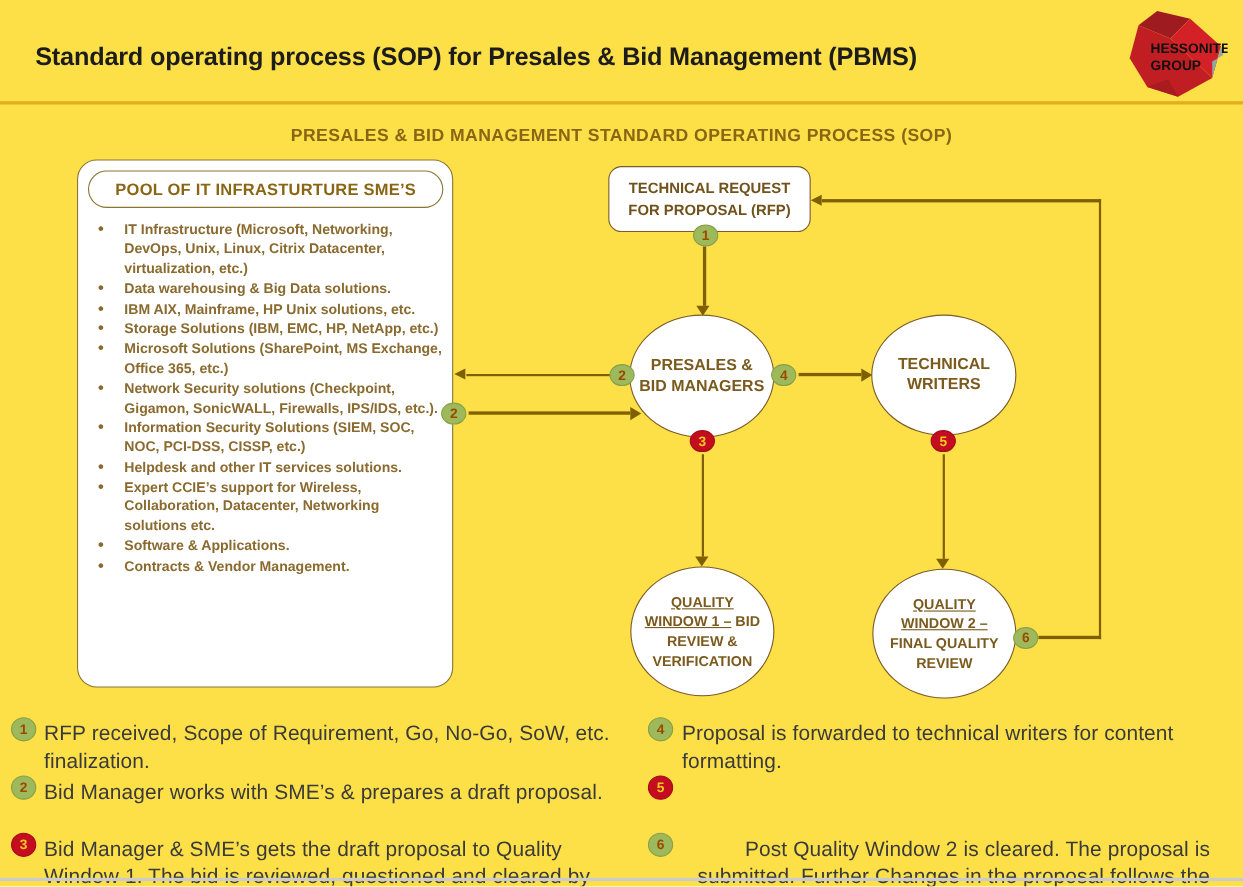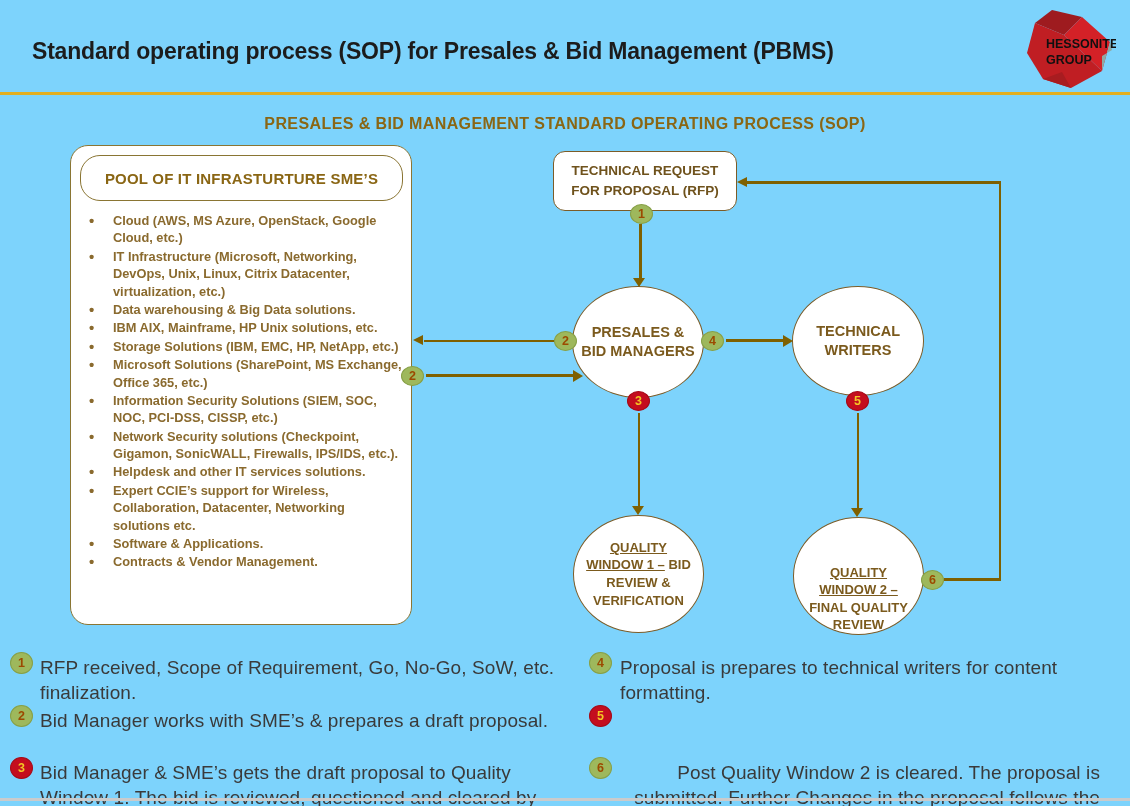--- a/index.html
+++ b/index.html
@@ -1,38 +1,38 @@
 <!DOCTYPE html>
 <html><head>
 <meta charset="utf-8">
 <style>
   * { margin:0; padding:0; box-sizing:border-box; }
   html,body { background:#fff; }
   .page {
-    position:relative; width:1130px; height:806px; background:#7dd3fc;
+    position:relative; width:1130px; height:806px; background:#fde047;
     font-family:"Liberation Sans", sans-serif; overflow:hidden;
   }
   
   .title {
     position:absolute; left:32px; top:38px; width:880px;
     font-size:23px; font-weight:bold; color:#1c1c1c; letter-spacing:-0.2px;
   }
   .logo { position:absolute; left:1022px; top:8px; width:94px; height:84px; }
   .gold-rule { position:absolute; left:0; top:92px; width:1130px; height:3px; background:#e2ae1f; }
   .subtitle {
     position:absolute; left:0; right:0; top:115px; text-align:center;
     font-size:16px; font-weight:bold; color:#8a6614; letter-spacing:0.4px;
   }
   
   .sme-box {
     position:absolute; left:70px; top:145px; width:342px; height:480px;
     border:1.5px solid #8a7533; border-radius:18px; background:#fff;
   }
   .sme-title {
-    margin:9px 8px 0 9px; height:46px; border:1.5px solid #8a7533; border-radius:20px;
+    margin:9px 8px 0 9px; height:34px; border:1.5px solid #8a7533; border-radius:20px;
     display:flex; align-items:center; justify-content:center;
     font-size:15px; font-weight:bold; color:#8a6614; letter-spacing:0.2px;
   }
   .sme-list { list-style:none; margin-top:11px; }
   .sme-list li {
     position:relative; padding-left:42px; padding-right:6px; margin-bottom:1px;
     font-size:12.8px; font-weight:bold; color:#8a6a2e; line-height:1.36;
   }
   .sme-list li::before {
     content:"•"; position:absolute; left:18px; top:-1px; font-size:15px; color:#8a6a2e;
@@ -45,21 +45,21 @@
     font-size:13.5px; font-weight:bold; color:#6f521c; line-height:1.45; padding:0 8px;
   }
   .circle {
     position:absolute; border:1.4px solid #7b5c28; border-radius:50%; background:#fff;
     display:flex; align-items:center; justify-content:center; text-align:center;
     color:#7b5a1d; font-weight:bold;
   }
   .c-presales { left:572px; top:286px; width:132px; height:112px; font-size:14.5px; padding:0 6px; line-height:1.3; }
   .c-tw       { left:792px; top:286px; width:132px; height:110px; font-size:14.5px; padding:0 24px; line-height:1.3; }
   .c-qw1      { left:573px; top:515px; width:131px; height:118px; font-size:13px; padding:0 10px; line-height:1.35; }
-  .c-qw2      { left:793px; top:517px; width:131px; height:118px; font-size:13px; padding:0 12px; line-height:1.35;align-items:flex-end; }
+  .c-qw2      { left:793px; top:517px; width:131px; height:118px; font-size:13px; padding:0 12px; line-height:1.35; }
   .u { text-decoration:underline; }
   
   .badge {
     position:absolute; width:23px; height:20px; border-radius:50%; z-index:5;
     display:flex; align-items:center; justify-content:center;
     font-size:12.5px; font-weight:bold;
   }
   .badge.green { background:#9eb85c; border:1px solid #87a047; color:#9c4a00; }
   .badge.red   { background:#c40d1e; border:1px solid #a50a18; color:#f3c624; }
   
@@ -96,28 +96,27 @@
       <text x="24" y="56" font-size="12.5" font-weight="bold" fill="#101010" font-family="Liberation Sans, sans-serif">GROUP</text>
     </svg>
   </div>
   <div class="gold-rule"></div>
 
   <div class="subtitle">PRESALES &amp; BID MANAGEMENT STANDARD OPERATING PROCESS (SOP)</div>
 
   <div class="sme-box">
     <div class="sme-title">POOL OF IT INFRASTURTURE SME’S</div>
     <ul class="sme-list">
-      <li><span>Cloud (AWS, MS Azure, OpenStack, Google Cloud, etc.)</span></li>
       <li><span>IT Infrastructure (Microsoft, Networking, DevOps, Unix, Linux, Citrix Datacenter, virtualization, etc.)</span></li>
       <li><span>Data warehousing &amp; Big Data solutions.</span></li>
       <li><span>IBM AIX, Mainframe, HP Unix solutions, etc.</span></li>
       <li><span>Storage Solutions (IBM, EMC, HP, NetApp, etc.)</span></li>
       <li><span>Microsoft Solutions (SharePoint, MS Exchange, Office 365, etc.)</span></li>
+      <li><span>Network Security solutions (Checkpoint, Gigamon, SonicWALL, Firewalls, IPS/IDS, etc.).</span></li>
       <li><span>Information Security Solutions (SIEM, SOC, NOC, PCI-DSS, CISSP, etc.)</span></li>
-      <li><span>Network Security solutions (Checkpoint, Gigamon, SonicWALL, Firewalls, IPS/IDS, etc.).</span></li>
       <li><span>Helpdesk and other IT services solutions.</span></li>
       <li><span>Expert CCIE’s support for Wireless, Collaboration, Datacenter, Networking solutions etc.</span></li>
       <li><span>Software &amp; Applications.</span></li>
       <li><span>Contracts &amp; Vendor Management.</span></li>
     </ul>
   </div>
 
   <div class="rfp-box">TECHNICAL REQUEST FOR PROPOSAL (RFP)</div>
   <div class="circle c-presales">PRESALES &amp; BID MANAGERS</div>
   <div class="circle c-tw">TECHNICAL WRITERS</div>
@@ -168,21 +167,21 @@
   <div class="legend-badge badge green" style="left:10px; top:652px;">1</div>
   <div class="legend-text" style="left:40px; top:655px; width:525px;">RFP received, Scope of Requirement, Go, No-Go, SoW, etc. finalization.</div>
 
   <div class="legend-badge badge green" style="left:10px; top:705px;">2</div>
   <div class="legend-text" style="left:40px; top:708px; width:525px;">Bid Manager works with SME’s &amp; prepares a draft proposal.</div>
 
   <div class="legend-badge badge red" style="left:10px; top:757px;">3</div>
   <div class="legend-text" style="left:40px; top:760px; width:528px;">Bid Manager &amp; SME’s gets the draft proposal to Quality Window 1. The bid is reviewed, questioned and cleared by peer bid managers &amp; SME’s.</div>
 
   <div class="legend-badge badge green" style="left:589px; top:652px;">4</div>
-  <div class="legend-text" style="left:620px; top:655px; width:500px;">Proposal is prepares to technical writers for content formatting.</div>
+  <div class="legend-text" style="left:620px; top:655px; width:500px;">Proposal is forwarded to technical writers for content formatting.</div>
 
   <div class="legend-badge badge red" style="left:589px; top:705px;">5</div>
 
   <div class="legend-badge badge green" style="left:589px; top:757px;">6</div>
   <div class="legend-text" style="left:620px; top:760px; width:480px;text-align:right;">Post Quality Window 2 is cleared. The proposal is submitted. Further Changes in the proposal follows the same process.</div>
 
   <div class="bottom-rule"></div>
 </div>
 
 </body></html>

